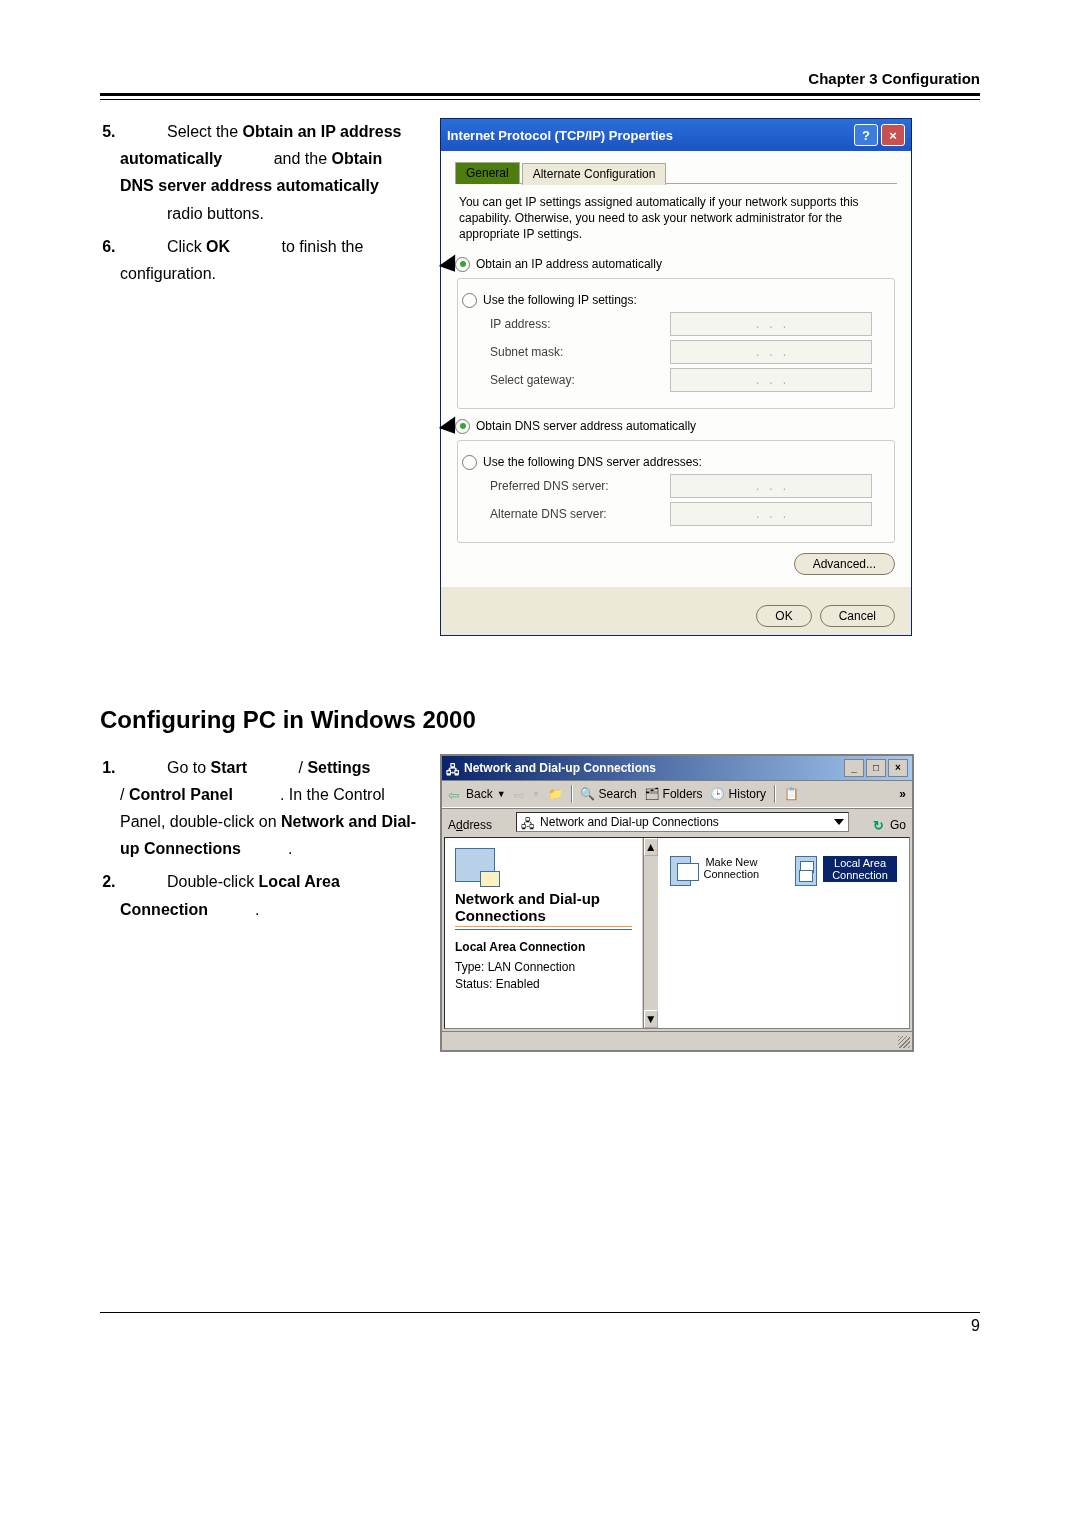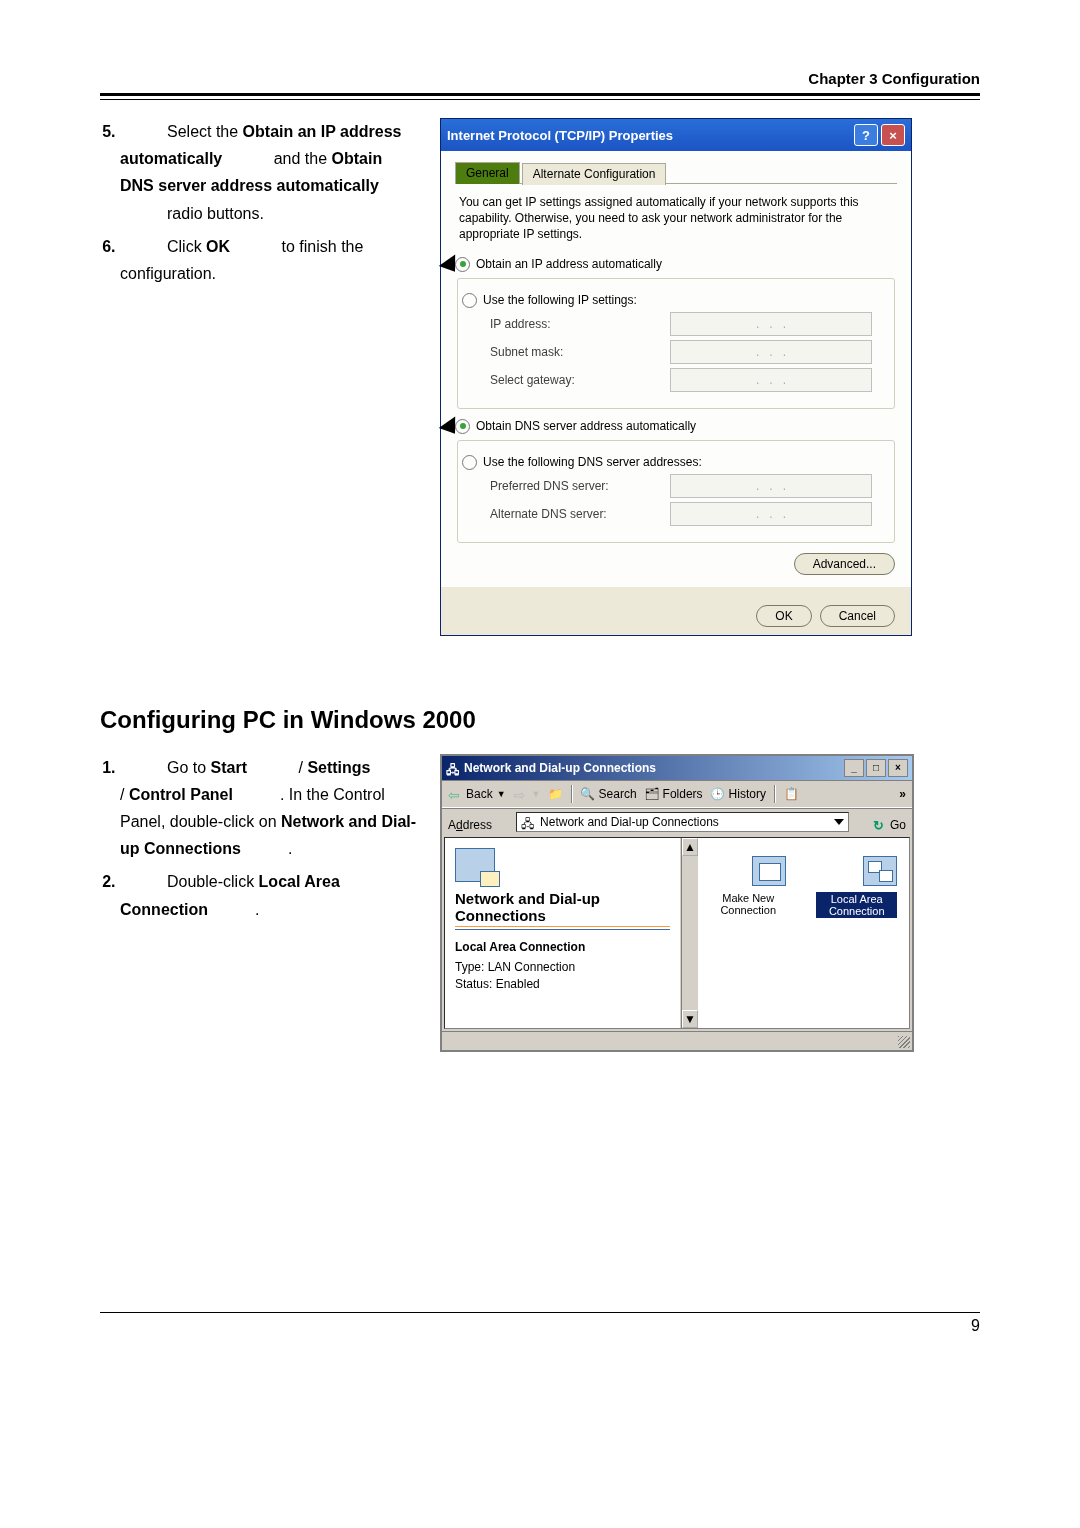--- a/index.html
+++ b/index.html
@@ -175,21 +175,21 @@
     width: 215px; border-right: 1px solid #d4d0c8;
     padding: 10px;
     background: #fff;
     position: relative;
   }
   .w2k-left-title { font-weight:bold; font-size: 15px; margin: 8px 0 2px 0;}
   .w2k-left-rule { border-top:1px solid #ff9933; border-bottom:1px solid #3a6ea5; height:2px; margin-bottom:10px;}
   .w2k-left-sub { font-weight:bold; margin-bottom:6px; }
   .w2k-left-line { margin: 3px 0; }
   .w2k-right { flex:1; display:flex; gap:30px; padding: 18px 12px; }
-  .w2k-item { display:flex; flex-direction:column; align-items:flex-end; gap:6px; font-size:11px; text-align:center; }
+  .w2k-item { display:flex; flex-direction:row; align-items:flex-start; gap:6px; font-size:11px; text-align:center; }
   .w2k-item.selected .lbl { background:#0a246a; color:#fff; padding:1px 3px; }
   .w2k-scroll { width:16px; background:#d4d0c8; border-left:1px solid #808080; display:flex; flex-direction:column; justify-content:space-between; }
   .w2k-scroll-btn { height:16px; background:#d4d0c8; border:1px outset #fff; display:flex;align-items:center;justify-content:center; }
   .w2k-status { height:18px; border-top:1px solid #808080; background:#d4d0c8; position:relative; }
   .w2k-grip { position:absolute; right:2px; bottom:2px; width:12px; height:12px;
     background: repeating-linear-gradient(135deg,#808080 0 1px,transparent 1px 3px); }
 
   .nc-icon {
     width: 38px; height: 32px; background:#b8d0e8; border:1px solid #3a6ea5;
     position: relative;

